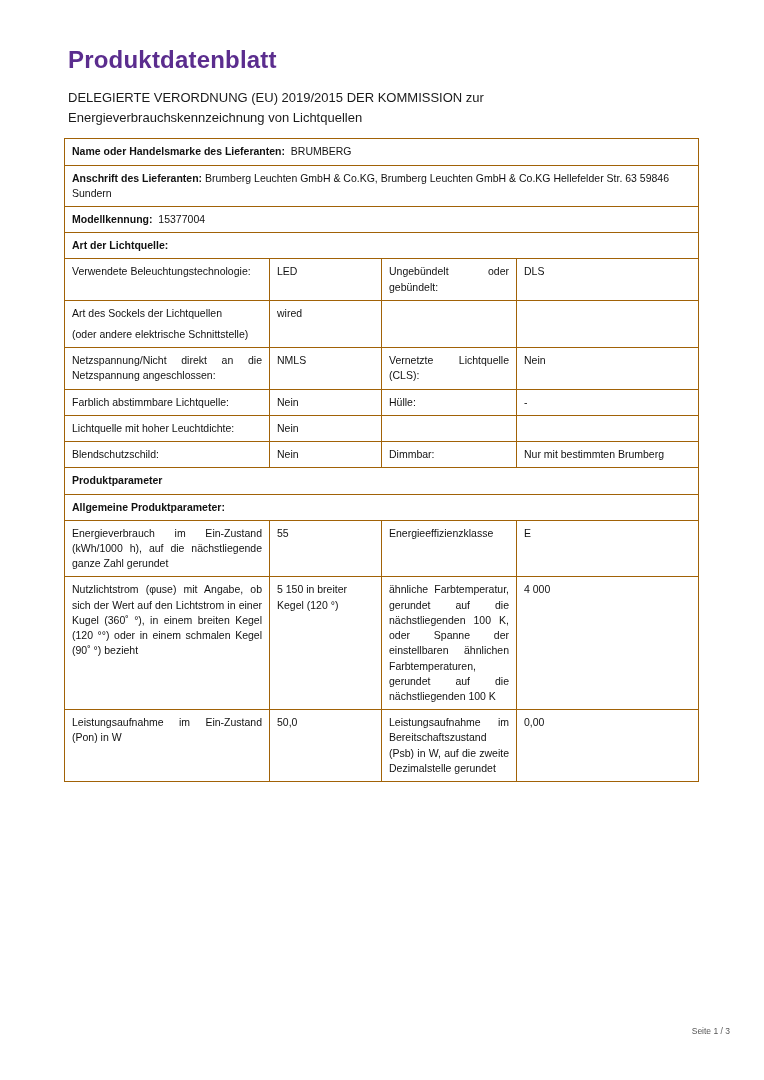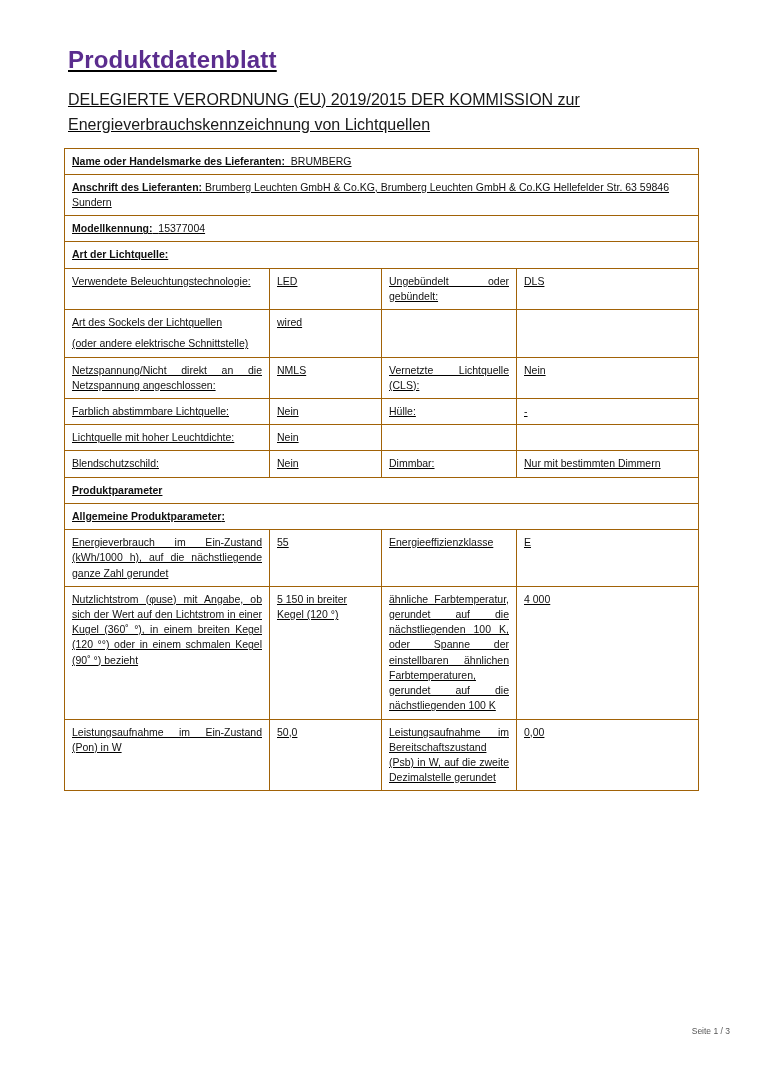--- a/index.html
+++ b/index.html
@@ -13,31 +13,30 @@
     font-family: "Liberation Sans", sans-serif;
     color: #000000;
     -webkit-font-smoothing: antialiased;
   }
   .page {
     position: relative;
     width: 764px;
     height: 1080px;
     box-sizing: border-box;
     padding: 40px 34px 0 64px;
-    text-decoration: underline;
   }
   .doc-title {
     color: #5b2d8e;
     font-size: 24px;
     font-weight: bold;
     margin: 6px 0 14px 4px;
     letter-spacing: .2px;
   }
   .intro {
-    font-size: 16px;
+    font-size: 13px;
     line-height: 1.55;
     margin: 0 0 10px 4px;
     color: #1a1a1a;
   }
   table.sheet {
     width: 634px;
     border-collapse: collapse;
     table-layout: fixed;
     font-size: 10.5px;
     color: #111111;
@@ -147,21 +146,21 @@
         <td class="just">Lichtquelle mit hoher Leuchtdichte:</td>
         <td class="center">Nein</td>
         <td></td>
         <td></td>
       </tr>
 
       <tr>
         <td class="just">Blendschutzschild:</td>
         <td class="center">Nein</td>
         <td class="just">Dimmbar:</td>
-        <td class="center">Nur mit bestimmten Dimmern</td>
+        <td class="center">Nur mit bestimmten Brumberg</td>
       </tr>
 
       <tr>
         <td colspan="4" class="center lbl">Produktparameter</td>
       </tr>
 
 
       <tr>
         <td colspan="4" class="center lbl"><span>Allgemeine Produktparameter</span>:</td>
       </tr>

